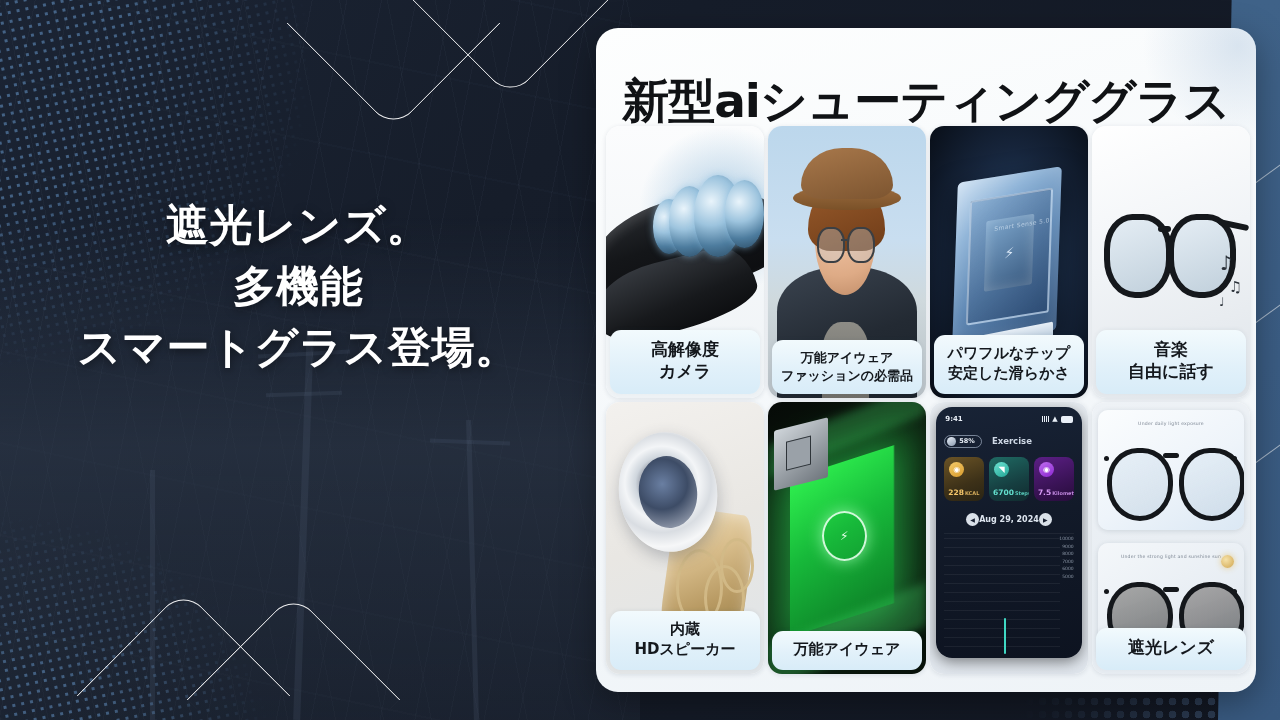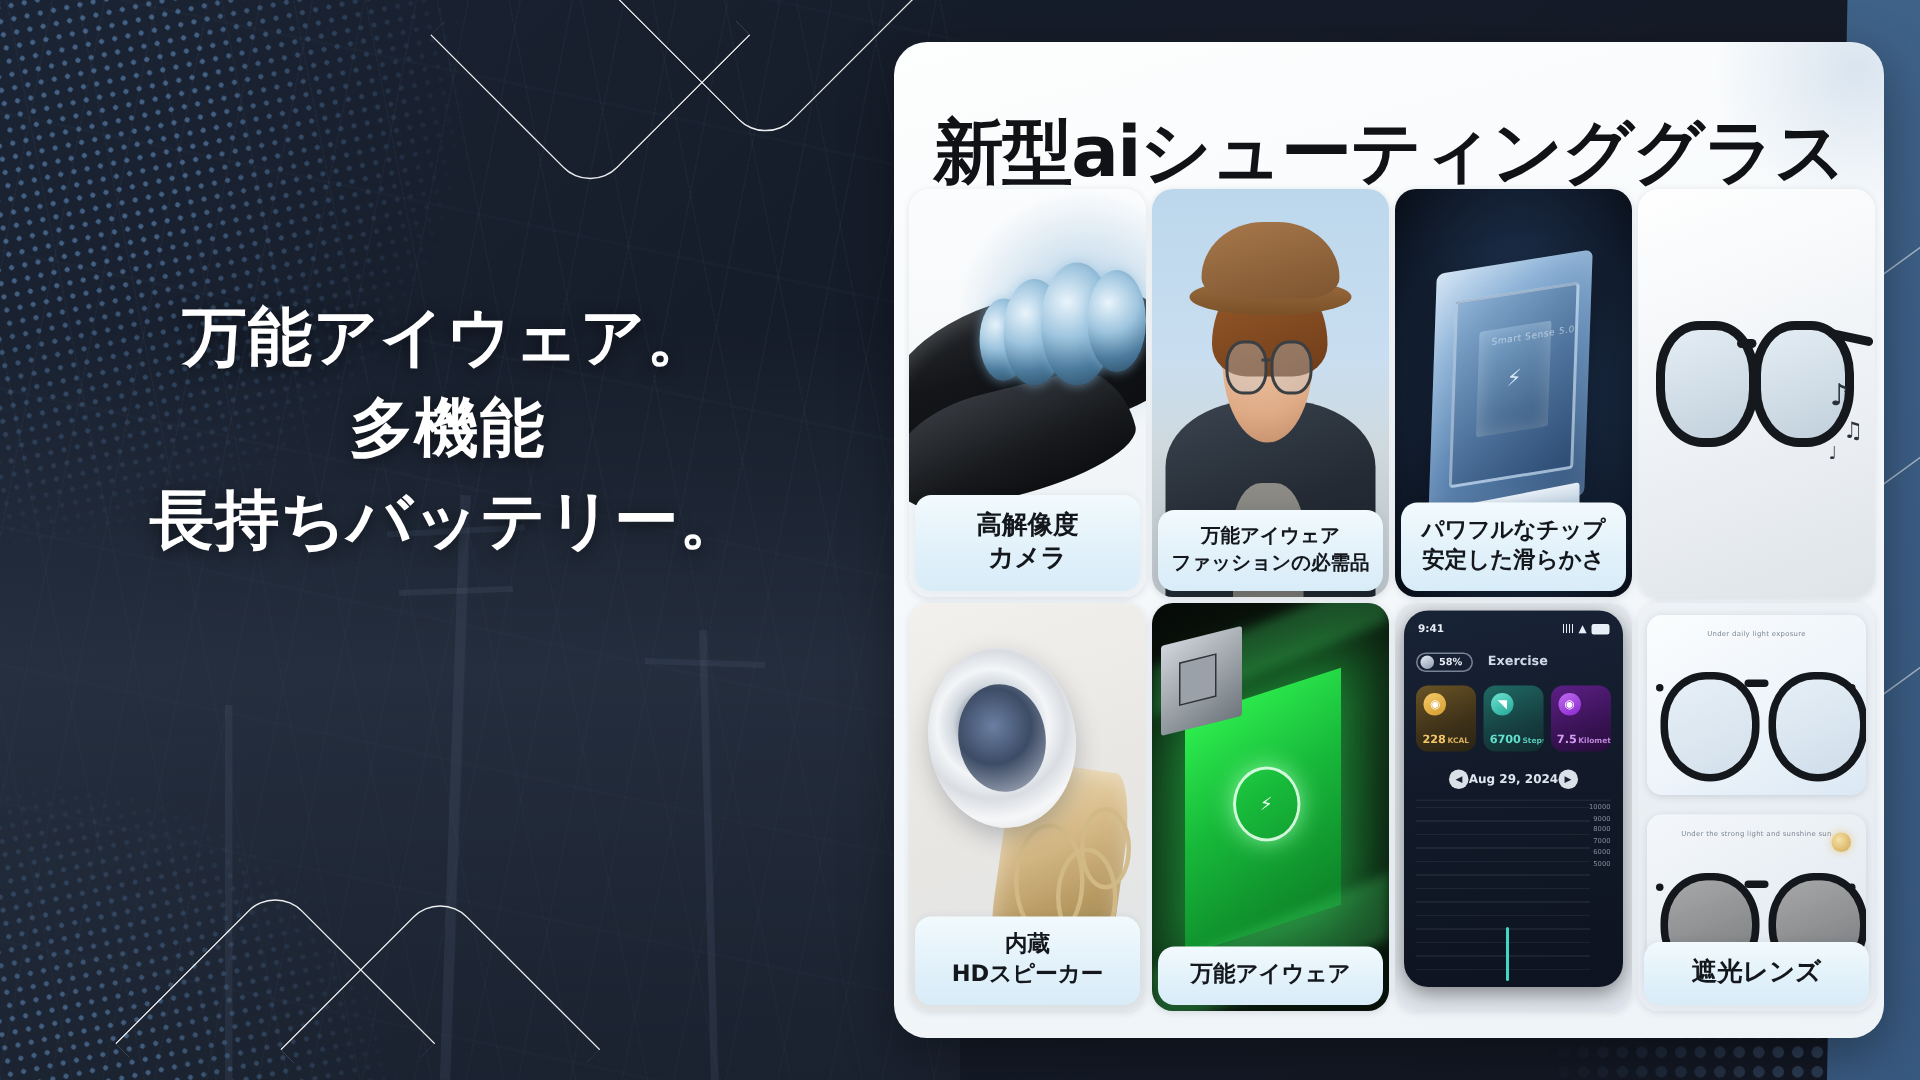--- a/index.html
+++ b/index.html
@@ -442,23 +442,23 @@
   <div class="chev-up" style="left:108px;top:620px;width:150px;height:150px;"></div>
   <div class="chev-up" style="left:218px;top:624px;width:150px;height:150px;"></div>
 
   <div class="right-band">
     <div class="rl" style="right:-40px;top:190px;"></div>
     <div class="rl" style="right:-40px;top:330px;"></div>
     <div class="rl" style="right:-40px;top:470px;"></div>
   </div>
 
   <div class="headline">
-    <div>万能アイウェア。</div>
+    <div>遮光レンズ。</div>
     <div>多機能</div>
-    <div>長持ちバッテリー。</div>
+    <div>スマートグラス登場。</div>
   </div>
 
   <div class="panel">
     <div class="panel-halo"></div>
     <div class="panel-title">新型aiシューティンググラス</div>
 
     <div class="grid">
 
       <div class="card">
         <div class="media m-camera">
@@ -515,20 +515,24 @@
         <div class="media m-music">
           <div class="mg-frame">
             <div class="mg-lens mgl-l"></div>
             <div class="mg-lens mgl-r"></div>
             <div class="mg-bridge"></div>
             <div class="mg-temple"></div>
           </div>
           <div class="note n1">♪</div>
           <div class="note n2">♫</div>
           <div class="note n3">♩</div>
+        </div>
+        <div class="cap s">
+          <span class="l">音楽</span>
+          <span class="l">自由に話す</span>
         </div>
       </div>
 
       <div class="card">
         <div class="media m-speaker">
           <div class="sp-tube"></div>
           <div class="sp-ring spr1"></div>
           <div class="sp-ring spr2"></div>
           <div class="sp-ring spr3"></div>
           <div class="sp-cone"></div>

